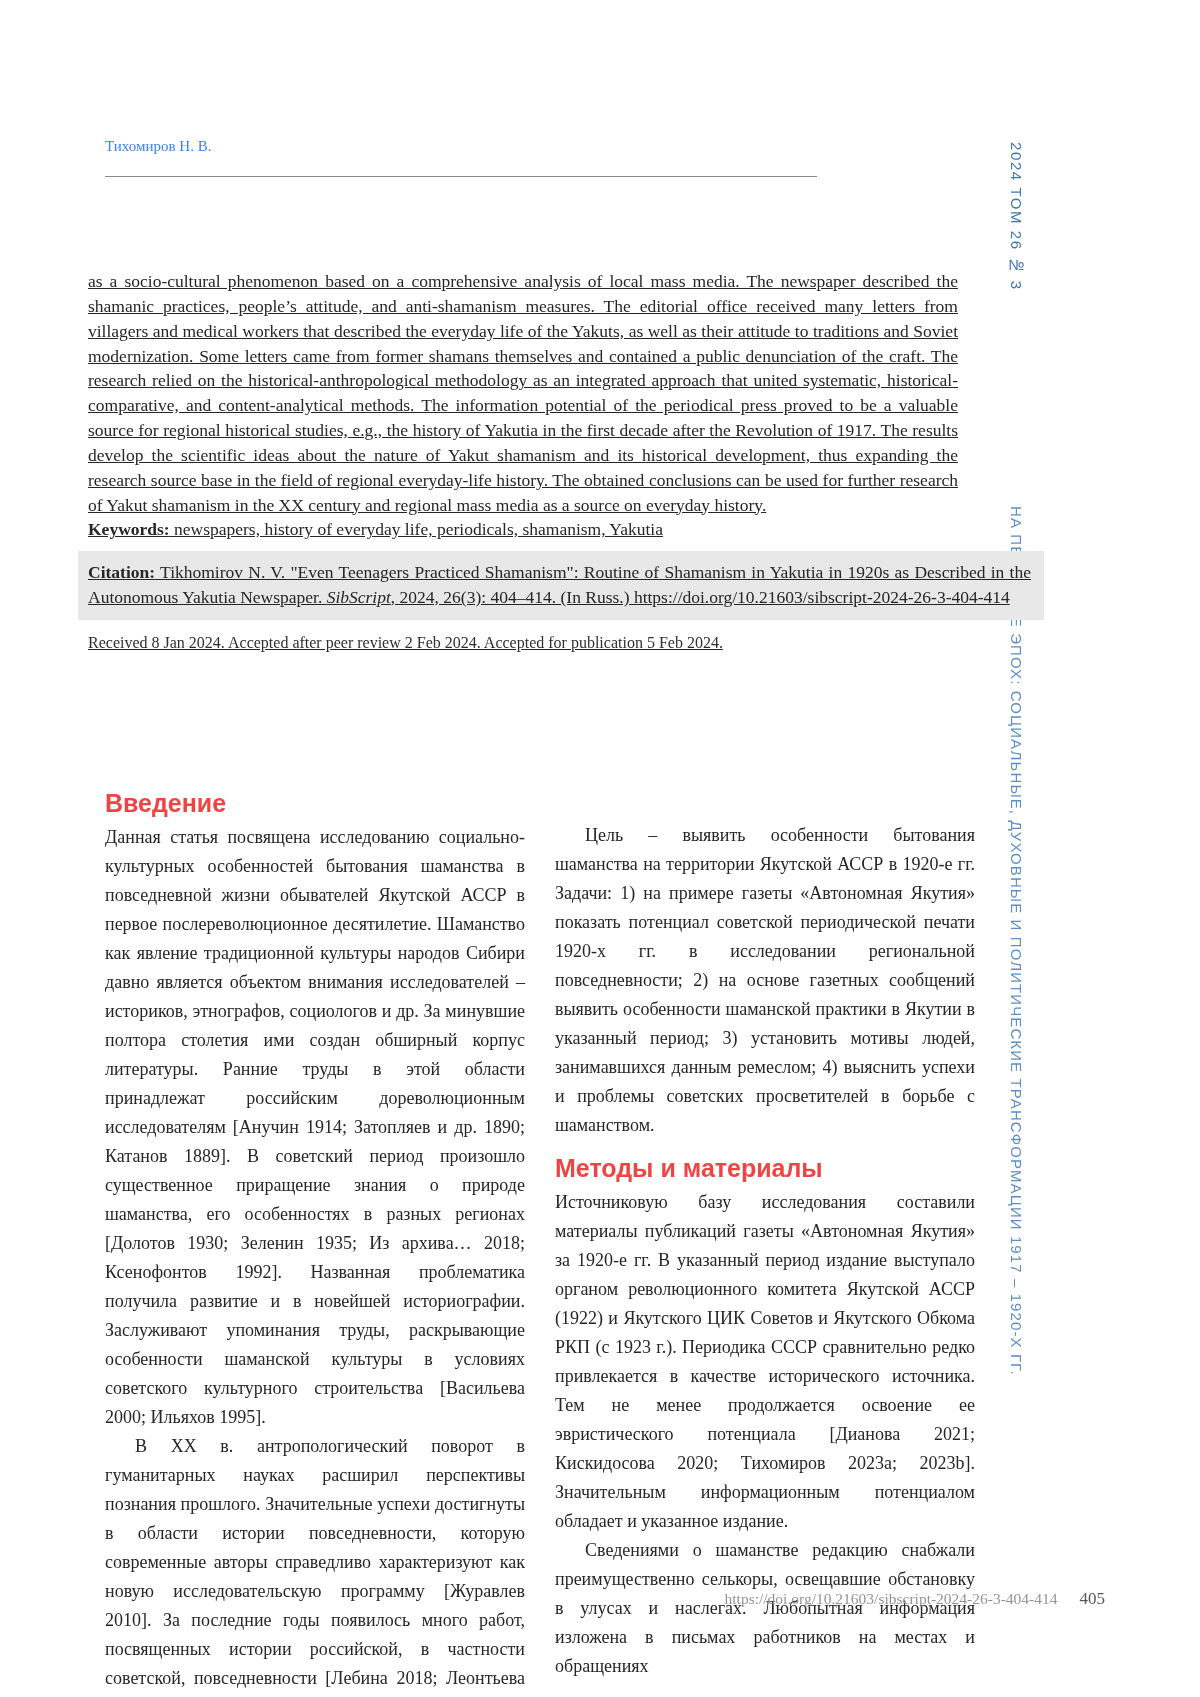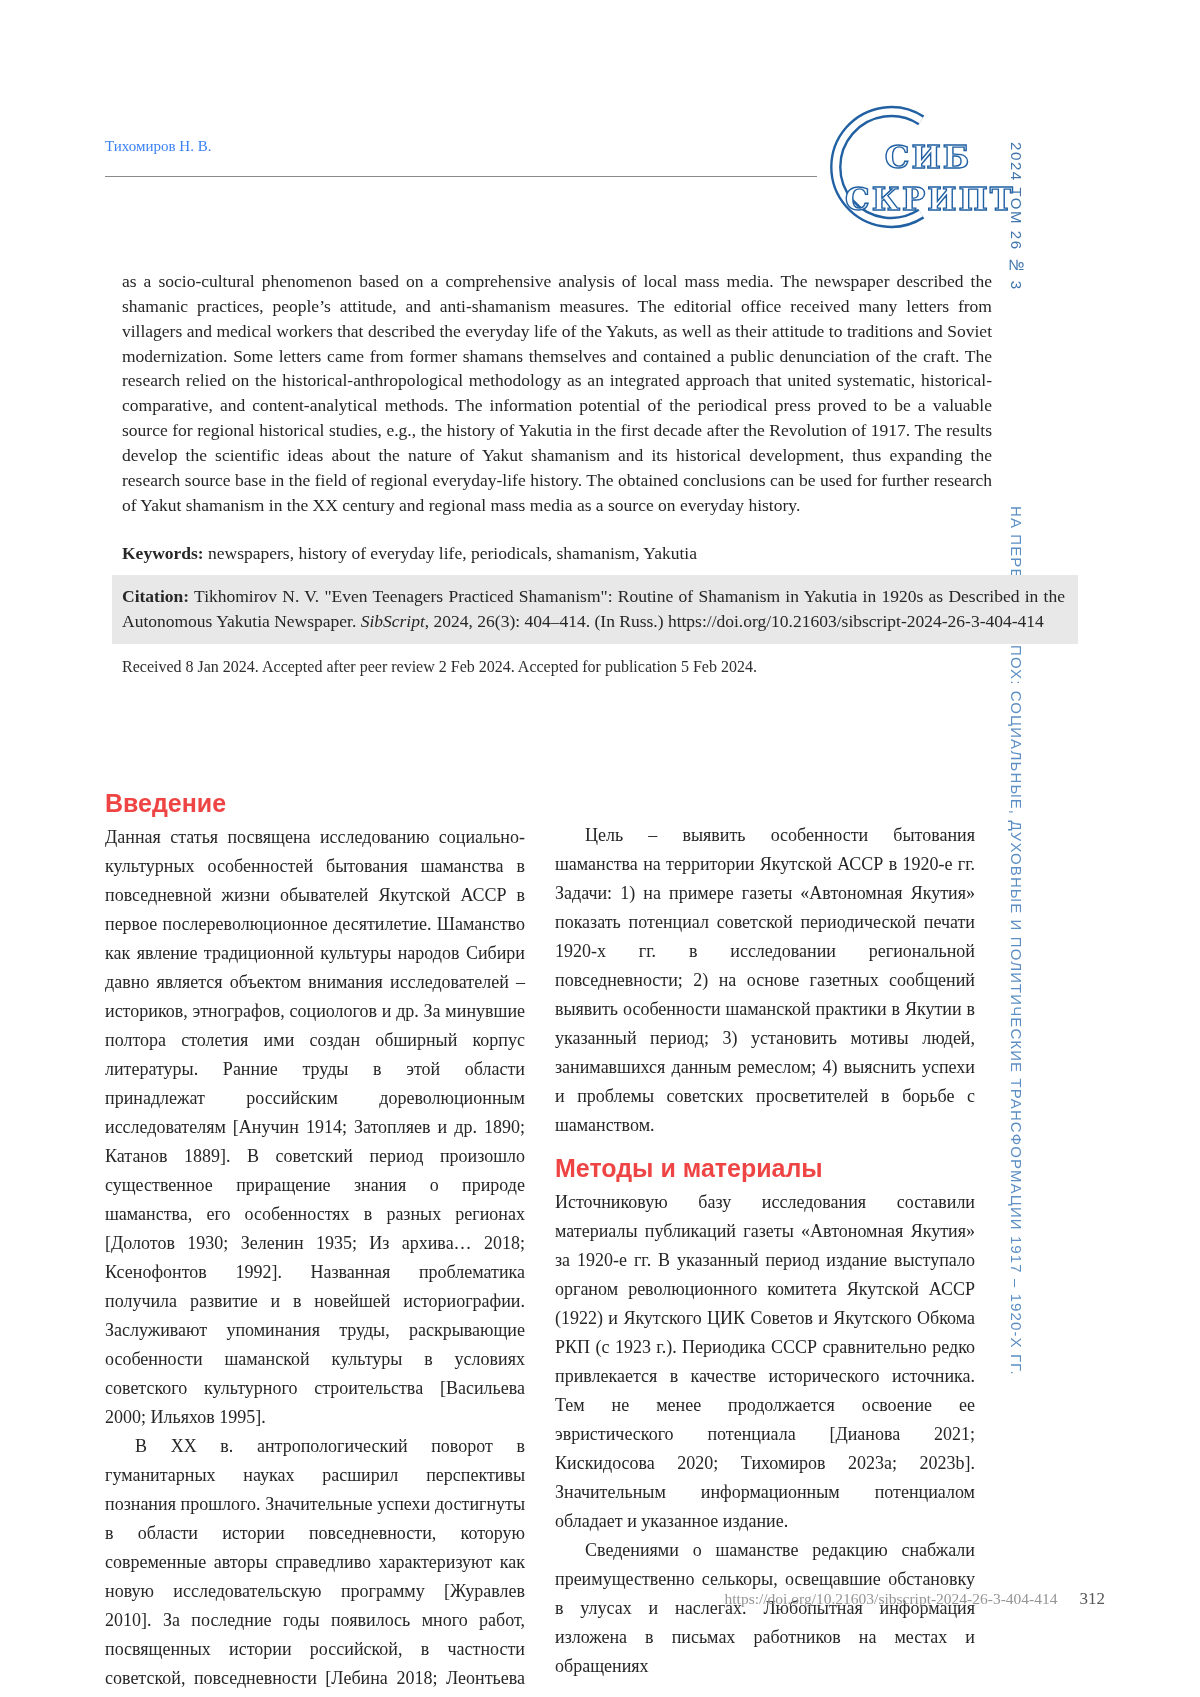--- a/index.html
+++ b/index.html
@@ -39,23 +39,23 @@
   
   .vtext {
     position:absolute; writing-mode:vertical-rl;
     font-family:"Liberation Sans", sans-serif;
     white-space:nowrap;
   }
   .v-issue { left:1008px; top:142px; font-size:15px; letter-spacing:1.6px; color:#4076ad; }
   .v-theme { left:1008px; top:506px; font-size:15px; letter-spacing:1.1px; color:#5d8fc4; }
 
   
-  .front { position:absolute; left:122px; top:269px; width:870px; }
+  .front { position:absolute; left:88px; top:269px; width:870px;text-decoration:underline; }
   .abstract { font-size:17.5px; line-height:1.42; text-align:justify; }
-  .kwline { font-size:17.5px; line-height:1.42;margin-top:24px; }
+  .kwline { font-size:17.5px; line-height:1.42; }
   .b { font-weight:bold; }
   .i { font-style:italic; }
   .citation {
     margin:9px -86px 0 -10px;
     background:#e8e8e8;
     padding:9px 13px 10px 10px;
     font-size:17.5px; line-height:1.42; text-align:justify;
   }
   .received { margin-top:14px; font-size:16px; color:#2e2e2e; }
 
@@ -82,30 +82,20 @@
   .pagenum { margin-left:22px; font-size:17px; color:#575757; }
 </style>
 </head>
 <body>
 
 <div class="page">
 
   <div class="running-author">Тихомиров Н. В.</div>
   <div class="head-rule"></div>
 
-  <div class="logo">
-    <svg class="logo-c" width="126" height="126" viewBox="0 0 100 100">
-      <path d="M 74 13 A 44 44 0 1 0 74 87" fill="none" stroke="#2161a3" stroke-width="9"></path>
-      <path d="M 74 13 A 44 44 0 1 0 74 87" fill="none" stroke="#ffffff" stroke-width="5.2"></path>
-    </svg>
-    <svg class="logo-type" width="185" height="135">
-      <text x="108" y="70" text-anchor="middle">СИБ</text>
-      <text x="110" y="112" text-anchor="middle">СКРИПТ</text>
-    </svg>
-  </div>
 
   <div class="vtext v-issue">2024 ТОМ 26 № 3</div>
   <div class="vtext v-theme">НА ПЕРЕЛОМЕ ЭПОХ: СОЦИАЛЬНЫЕ, ДУХОВНЫЕ И ПОЛИТИЧЕСКИЕ ТРАНСФОРМАЦИИ 1917 – 1920-Х ГГ.</div>
 
   <div class="front">
     <div class="abstract">as a socio-cultural phenomenon based on a comprehensive analysis of local mass media. The newspaper described the shamanic practices, people’s attitude, and anti-shamanism measures. The editorial office received many letters from villagers and medical workers that described the everyday life of the Yakuts, as well as their attitude to traditions and Soviet modernization. Some letters came from former shamans themselves and contained a public denunciation of the craft. The research relied on the historical-anthropological methodology as an integrated approach that united systematic, historical-comparative, and content-analytical methods. The information potential of the periodical press proved to be a valuable source for regional historical studies, e.g., the history of Yakutia in the first decade after the Revolution of 1917. The results develop the scientific ideas about the nature of Yakut shamanism and its historical development, thus expanding the research source base in the field of regional everyday-life history. The obtained conclusions can be used for further research of Yakut shamanism in the XX century and regional mass media as a source on everyday history.</div>
     <div class="kwline">
       <span class="b">Keywords:</span><span> newspapers, history of everyday life, periodicals, shamanism, Yakutia</span>
     </div>
     <div class="citation">
@@ -122,16 +112,16 @@
     </div>
     <div class="col col-right">
       <p class="ind">Цель – выявить особенности бытования шаманства на территории Якутской АССР в 1920-е гг. Задачи: 1) на примере газеты «Автономная Якутия» показать потенциал советской периодической печати 1920-х гг. в исследовании региональной повседневности; 2) на основе газетных сообщений выявить особенности шаманской практики в Якутии в указанный период; 3) установить мотивы людей, занимавшихся данным ремеслом; 4) выяснить успехи и проблемы советских просветителей в борьбе с шаманством.</p>
       <div class="sec-head mid">Методы и материалы</div>
       <p>Источниковую базу исследования составили материалы публикаций газеты «Автономная Якутия» за 1920-е гг. В указанный период издание выступало органом революционного комитета Якутской АССР (1922) и Якутского ЦИК Советов и Якутского Обкома РКП (с 1923 г.). Периодика СССР сравнительно редко привлекается в качестве исторического источника. Тем не менее продолжается освоение ее эвристического потенциала [Дианова 2021; Кискидосова 2020; Тихомиров 2023a; 2023b]. Значительным информационным потенциалом обладает и указанное издание.</p>
       <p class="ind">Сведениями о шаманстве редакцию снабжали преимущественно селькоры, освещавшие обстановку в улусах и наслегах. Любопытная информация изложена в письмах работников на местах и обращениях</p>
     </div>
   </div>
 
   <div class="footer">
-    <span>https://doi.org/10.21603/sibscript-2024-26-3-404-414</span><span class="pagenum">312</span>
+    <span>https://doi.org/10.21603/sibscript-2024-26-3-404-414</span><span class="pagenum">405</span>
   </div>
 
 </div>
 
 </body></html>

